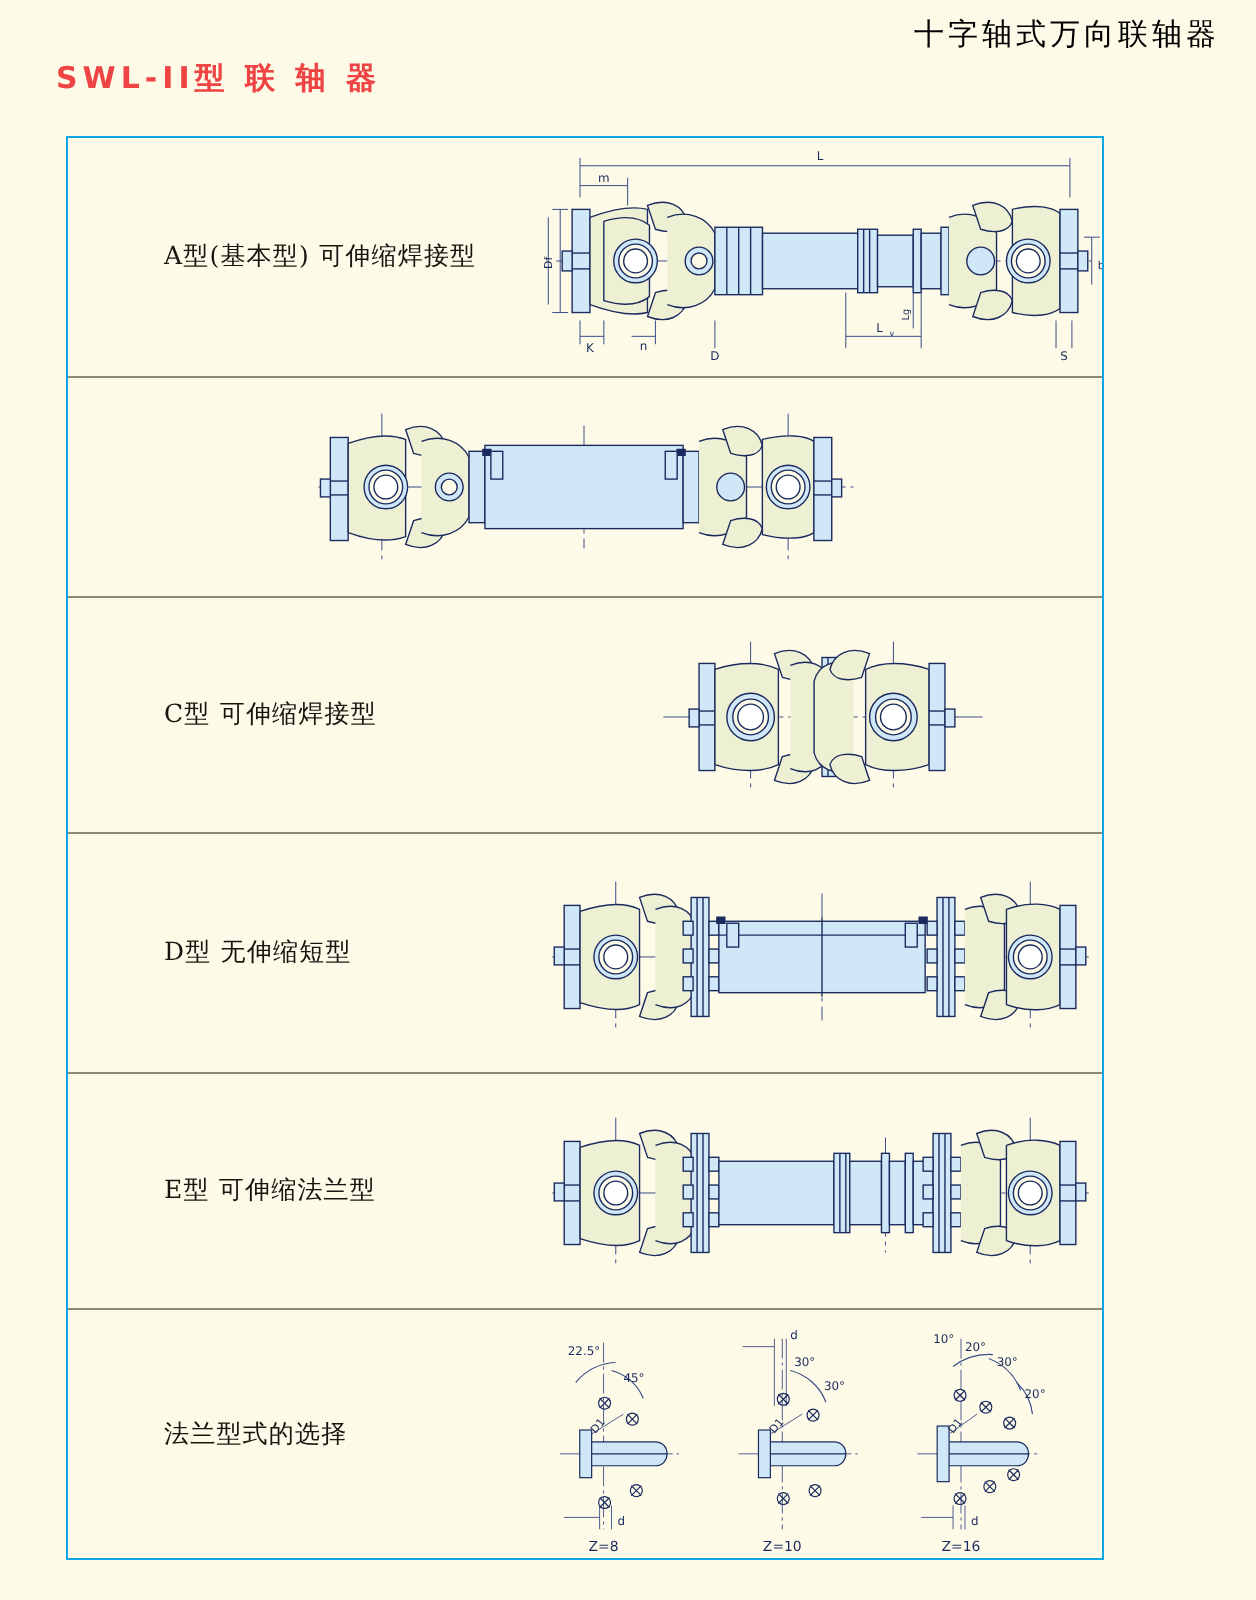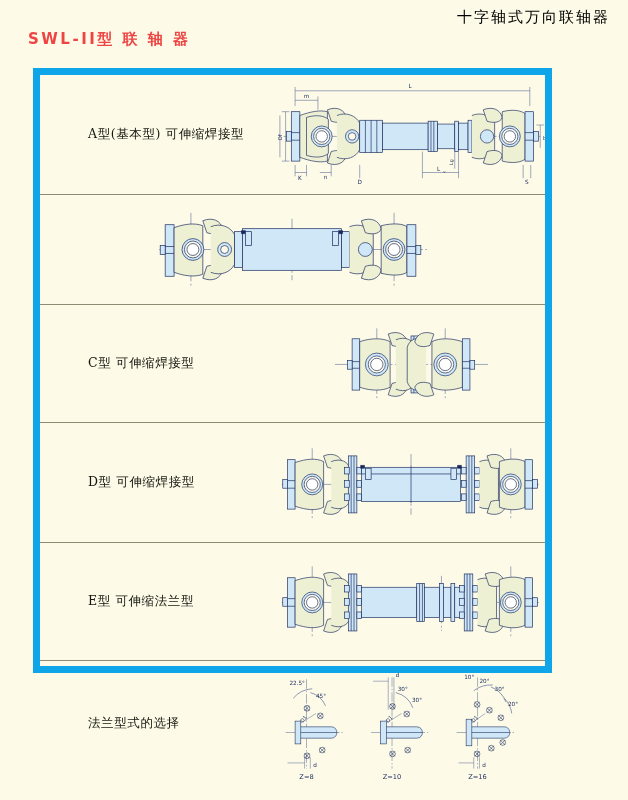--- a/index.html
+++ b/index.html
@@ -43,22 +43,22 @@
     font-family: "DejaVu Sans", "Liberation Sans", sans-serif;
     white-space: nowrap;
   }
 
   
   .table {
     position: absolute;
     left: 33px;
     top: 68px;
     width: 519px;
-    height: 605px;
-    border: 7px solid #0ea5e9;
+    height: 712px;
+    border: 1px solid #0ea5e9;
     box-sizing: border-box;
     background: #fdfbe8;
   }
   .row {
     position: relative;
     border-bottom: 1px solid #8c8c73;
     box-sizing: border-box;
     display: flex;
     align-items: center;
     overflow: hidden;
@@ -306,21 +306,21 @@
             <rect x="194" y="33" width="8" height="54" fill="#cfe7f7"></rect>
             <line x1="194" y1="57" x2="202" y2="57"></line>
             <line x1="194" y1="64" x2="202" y2="64"></line>
             <rect x="202" y="56" width="5" height="9" fill="#cfe7f7"></rect>
           </g>
         </svg>
       </div>
     </div>
 
     <div class="row row-d">
-      <div class="row-label">D型 可伸缩焊接型</div>
+      <div class="row-label">D型 无伸缩短型</div>
       <div class="row-figure">
         <svg class="dwg" viewBox="0 0 281 120" preserveAspectRatio="xMidYMid meet">
           <g stroke="#1b2a5e" fill="none" stroke-width="0.7">
             <line x1="4" y1="62" x2="277" y2="62" stroke="#3a4a86" stroke-width="0.5" stroke-dasharray="14,2.5,2,2.5"></line>
             <line x1="36" y1="24" x2="36" y2="100" stroke="#3a4a86" stroke-width="0.5" stroke-dasharray="12,2.5,2,2.5"></line>
             <line x1="245" y1="24" x2="245" y2="100" stroke="#3a4a86" stroke-width="0.5" stroke-dasharray="12,2.5,2,2.5"></line>
             <line x1="140" y1="30" x2="140" y2="94" stroke="#3a4a86" stroke-width="0.5" stroke-dasharray="12,2.5,2,2.5"></line>
 
             <rect x="10" y="36" width="8" height="52" fill="#cfe7f7"></rect>
             <line x1="10" y1="58" x2="18" y2="58"></line>

